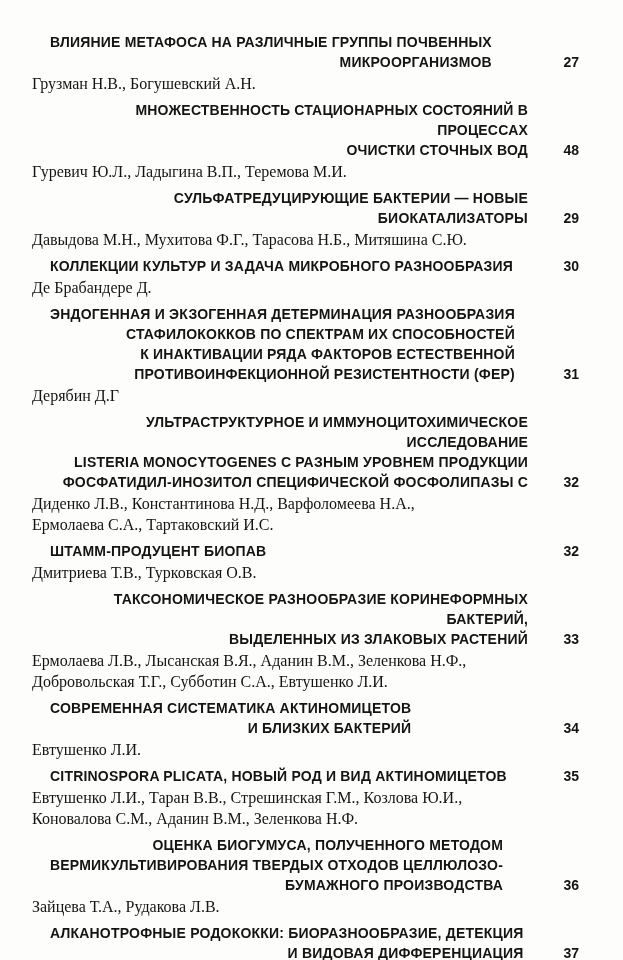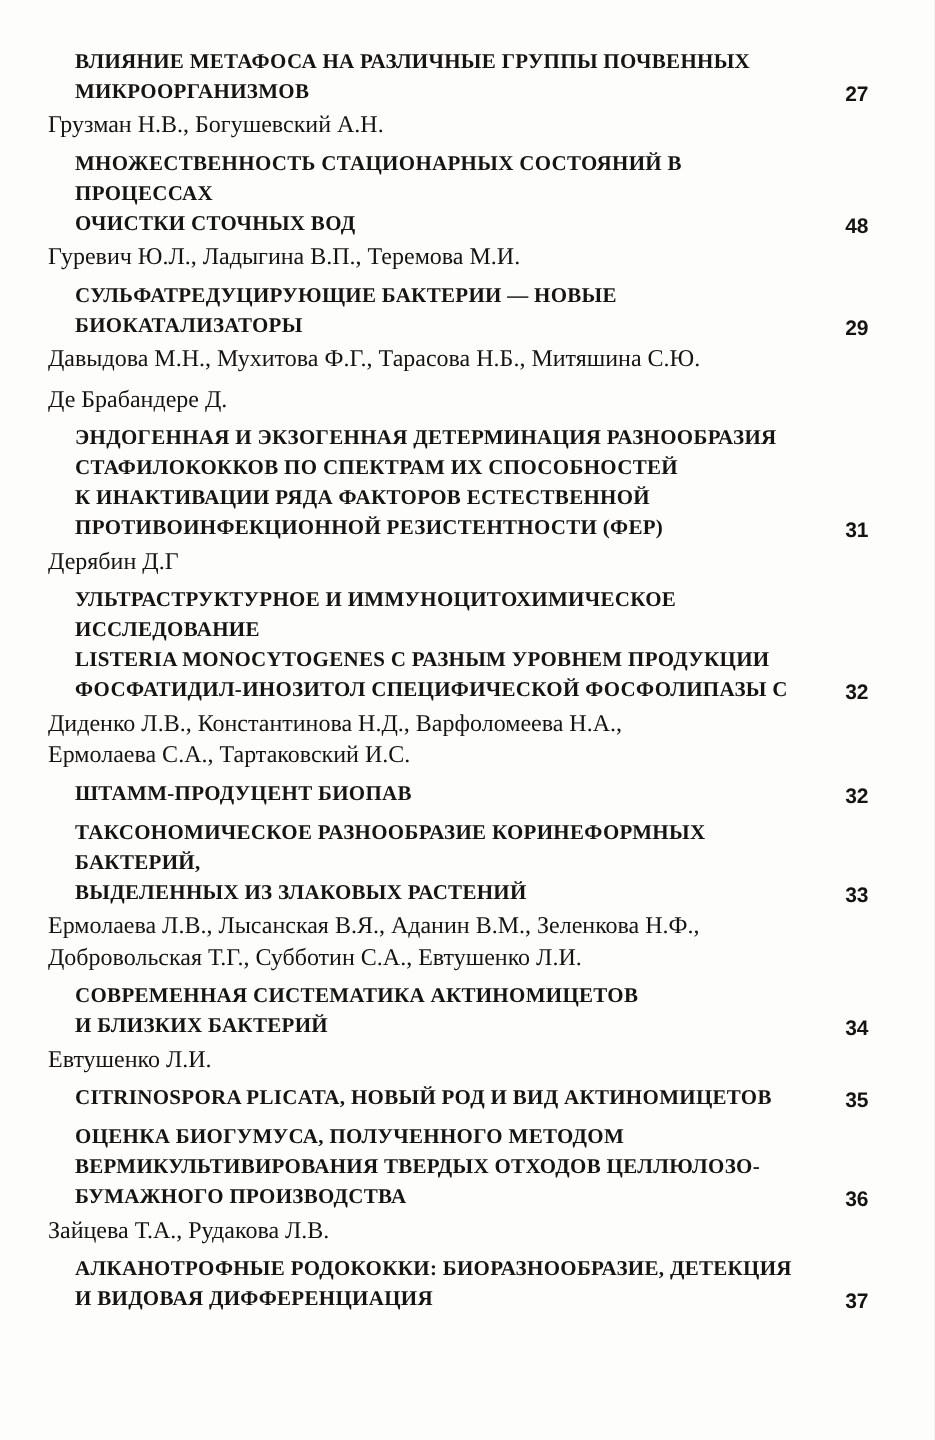--- a/index.html
+++ b/index.html
@@ -20,28 +20,29 @@
   }
   .entry {
     margin-bottom: 6px;
   }
   .title-row {
     display: flex;
     justify-content: space-between;
     align-items: flex-end;
   }
   .entry-title {
-    font-family: Liberation Serif, serif;
+    font-family: Liberation Sans, sans-serif;
     font-weight: bold;
     font-size: 14px;
     line-height: 20px;
     letter-spacing: 0.2px;
     padding-left: 18px;
     max-width: 478px;
     white-space: pre-line;
+    text-align: right;
   }
   .entry-pagenum {
     font-family: "Liberation Sans", sans-serif;
     font-weight: bold;
     font-size: 14px;
     line-height: 20px;
     flex: 0 0 auto;
   }
   .entry-authors {
     font-family: "Liberation Serif", serif;
@@ -76,20 +77,24 @@
 
   <div class="entry">
     <div class="title-row">
       <div class="entry-title">СУЛЬФАТРЕДУЦИРУЮЩИЕ БАКТЕРИИ — НОВЫЕ БИОКАТАЛИЗАТОРЫ</div>
       <div class="entry-pagenum">29</div>
     </div>
     <div class="entry-authors">Давыдова М.Н., Мухитова Ф.Г., Тарасова Н.Б., Митяшина С.Ю.</div>
   </div>
 
   <div class="entry">
+    <div class="title-row">
+      <div class="entry-title">КОЛЛЕКЦИИ КУЛЬТУР И ЗАДАЧА МИКРОБНОГО РАЗНООБРАЗИЯ</div>
+      <div class="entry-pagenum">30</div>
+    </div>
     <div class="entry-authors">Де Брабандере Д.</div>
   </div>
 
   <div class="entry">
     <div class="title-row">
       <div class="entry-title">ЭНДОГЕННАЯ И ЭКЗОГЕННАЯ ДЕТЕРМИНАЦИЯ РАЗНООБРАЗИЯ
 СТАФИЛОКОККОВ ПО СПЕКТРАМ ИХ СПОСОБНОСТЕЙ
 К ИНАКТИВАЦИИ РЯДА ФАКТОРОВ ЕСТЕСТВЕННОЙ
 ПРОТИВОИНФЕКЦИОННОЙ РЕЗИСТЕНТНОСТИ (ФЕР)</div>
       <div class="entry-pagenum">31</div>
@@ -106,20 +111,21 @@
     </div>
     <div class="entry-authors">Диденко Л.В., Константинова Н.Д., Варфоломеева Н.А.,
 Ермолаева С.А., Тартаковский И.С.</div>
   </div>
 
   <div class="entry">
     <div class="title-row">
       <div class="entry-title">ШТАММ-ПРОДУЦЕНТ БИОПАВ</div>
       <div class="entry-pagenum">32</div>
     </div>
+    <div class="entry-authors">Дмитриева Т.В., Турковская О.В.</div>
   </div>
 
   <div class="entry">
     <div class="title-row">
       <div class="entry-title">ТАКСОНОМИЧЕСКОЕ РАЗНООБРАЗИЕ КОРИНЕФОРМНЫХ БАКТЕРИЙ,
 ВЫДЕЛЕННЫХ ИЗ ЗЛАКОВЫХ РАСТЕНИЙ</div>
       <div class="entry-pagenum">33</div>
     </div>
     <div class="entry-authors">Ермолаева Л.В., Лысанская В.Я., Аданин В.М., Зеленкова Н.Ф.,
 Добровольская Т.Г., Субботин С.А., Евтушенко Л.И.</div>
@@ -132,20 +138,22 @@
       <div class="entry-pagenum">34</div>
     </div>
     <div class="entry-authors">Евтушенко Л.И.</div>
   </div>
 
   <div class="entry">
     <div class="title-row">
       <div class="entry-title">CITRINOSPORA PLICATA, НОВЫЙ РОД И ВИД АКТИНОМИЦЕТОВ</div>
       <div class="entry-pagenum">35</div>
     </div>
+    <div class="entry-authors">Евтушенко Л.И., Таран В.В., Стрешинская Г.М., Козлова Ю.И.,
+Коновалова С.М., Аданин В.М., Зеленкова Н.Ф.</div>
   </div>
 
   <div class="entry">
     <div class="title-row">
       <div class="entry-title">ОЦЕНКА БИОГУМУСА, ПОЛУЧЕННОГО МЕТОДОМ
 ВЕРМИКУЛЬТИВИРОВАНИЯ ТВЕРДЫХ ОТХОДОВ ЦЕЛЛЮЛОЗО-
 БУМАЖНОГО ПРОИЗВОДСТВА</div>
       <div class="entry-pagenum">36</div>
     </div>
     <div class="entry-authors">Зайцева Т.А., Рудакова Л.В.</div>

